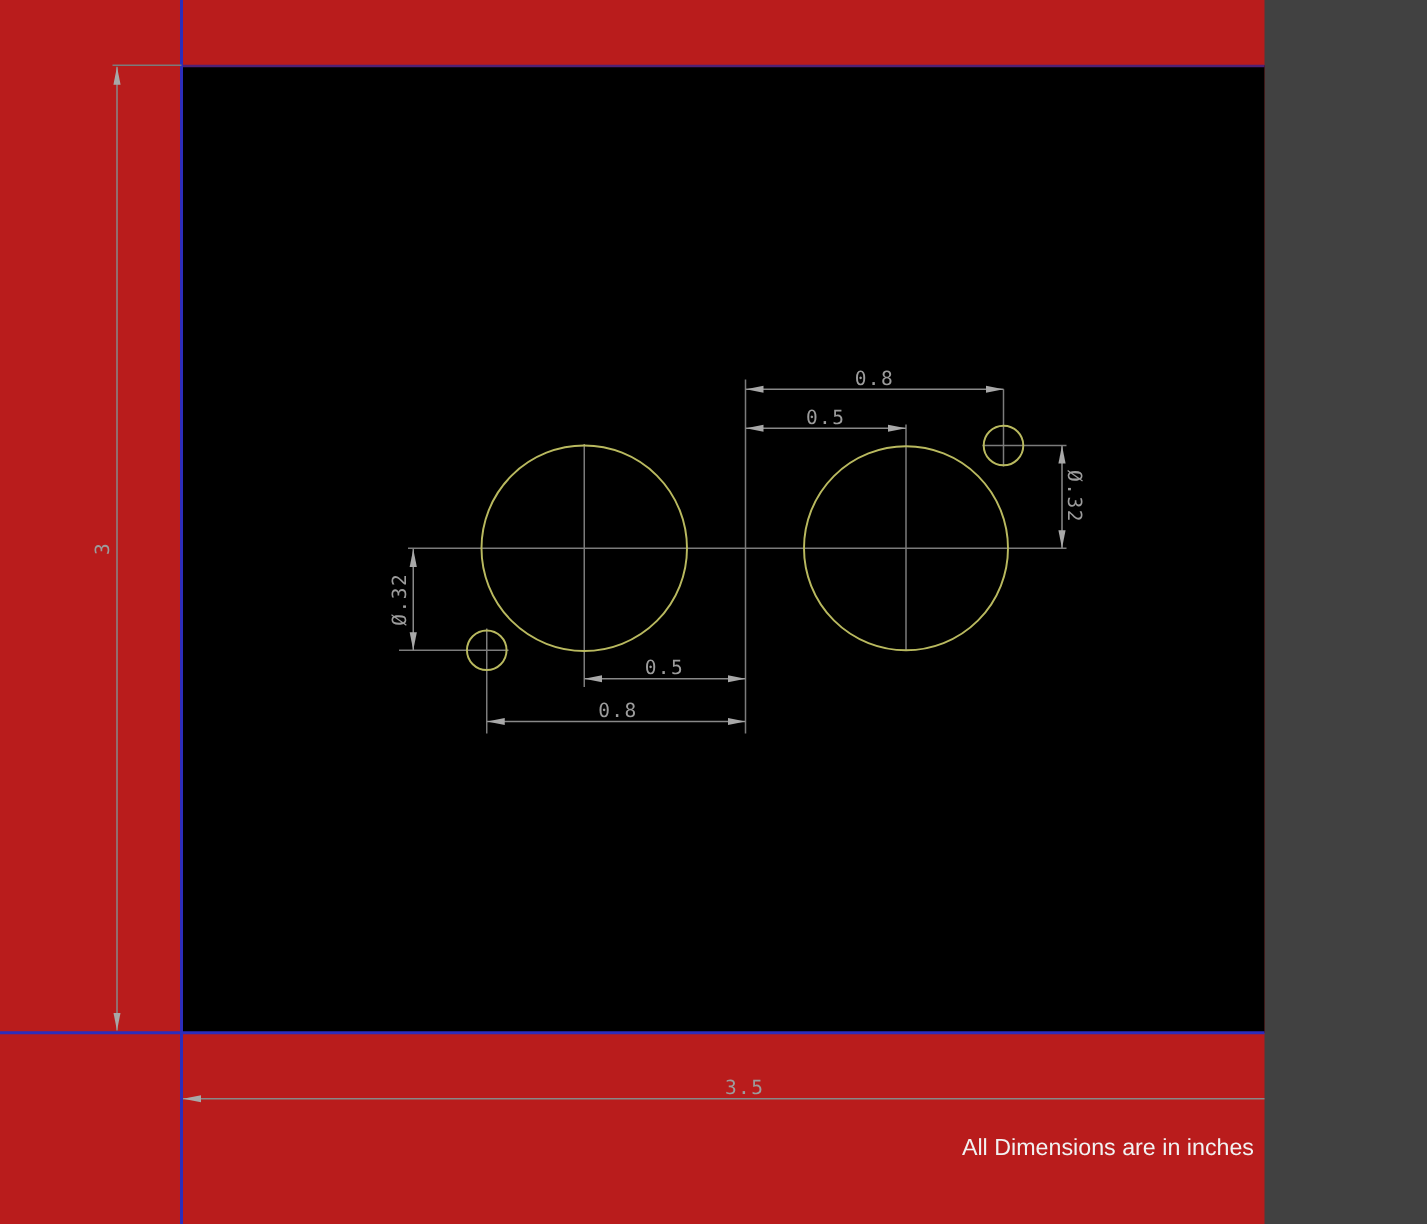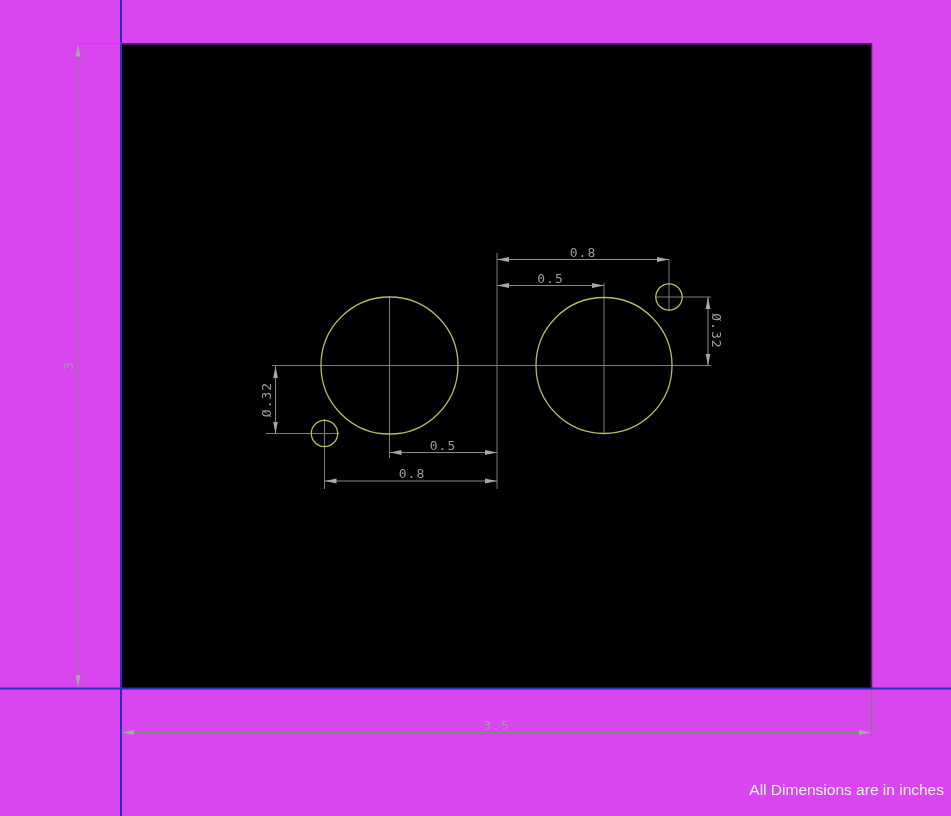--- a/index.html
+++ b/index.html
@@ -1,35 +1,35 @@
 <!DOCTYPE html>
 <html><head>
 <meta charset="utf-8">
 <style>
   html,body{margin:0;padding:0;background:#414141;}
   #stage{
     position:relative;
-    width:951px;height:816px;
-    background:#d946ef;
+    width:843px;height:816px;
+    background:#b91c1c;
     overflow:hidden;
     font-family:"Liberation Sans", sans-serif;
   }
   svg{position:absolute;left:0;top:0;}
   .centerline{stroke:#7b7b7b;stroke-width:1;}
   .dimline{stroke:#888888;stroke-width:1;}
   .entity{stroke:#b9b95f;stroke-width:1.3;fill:none;}
   .dimtext{
     font-family:"DejaVu Sans Mono", monospace;
     font-size:13px;
     letter-spacing:1px;
     fill:#9c9c9c;
   }
   .note{
     position:absolute;
-    right:7px;top:781px;
+    right:7px;top:757px;
     color:#f2f2f2;
     font-size:15.5px;
     font-family:"Liberation Sans", sans-serif;
     white-space:nowrap;
   }
 </style>
 </head>
 <body>
 
 <div id="stage">

